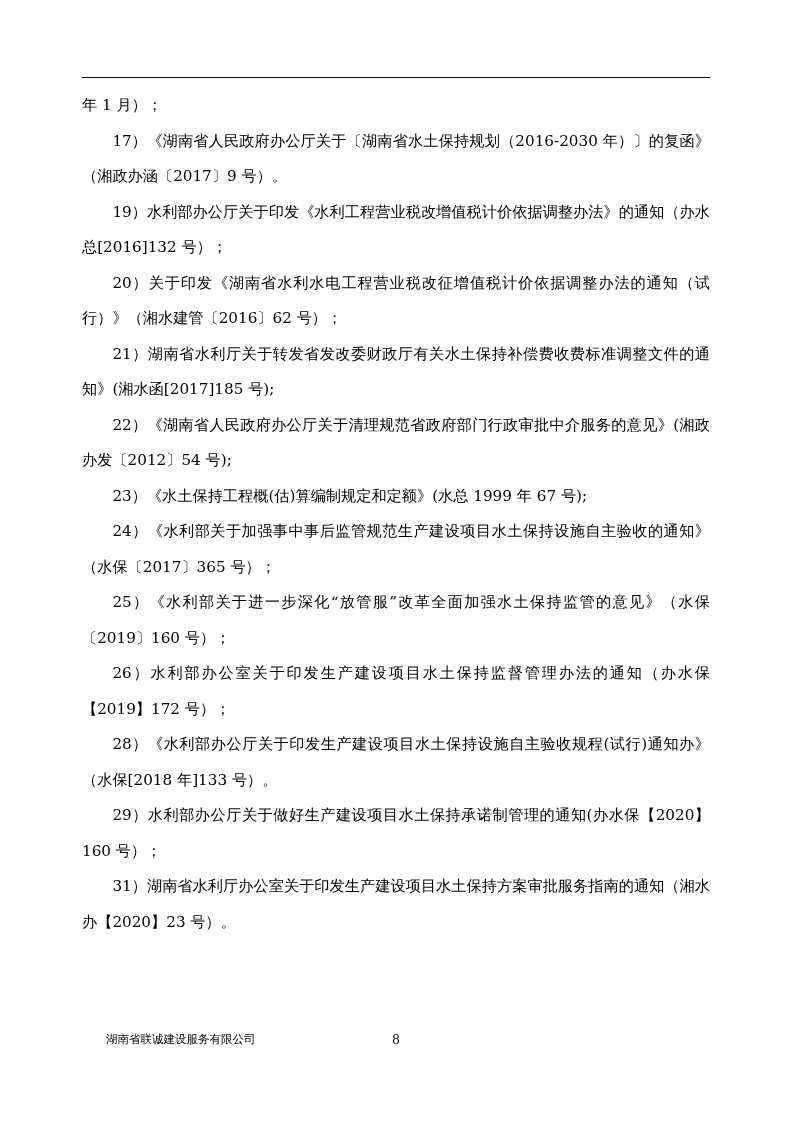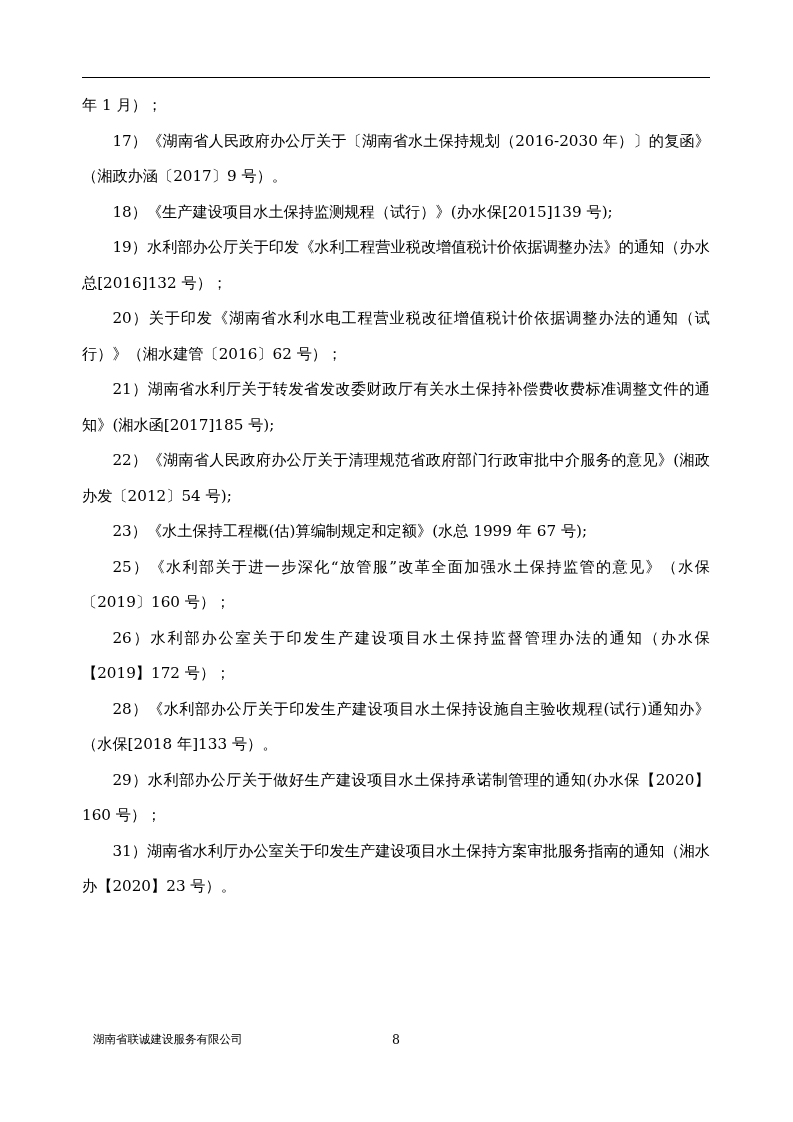--- a/index.html
+++ b/index.html
@@ -56,21 +56,21 @@
     position: absolute;
     left: 82px;
     top: 1032px;
     width: 628px;
     display: flex;
     align-items: baseline;
   }
   .footer-left {
     font-size: 11.5px;
     font-family: "DejaVu Serif", "Liberation Serif", serif;
-    margin-left: 11px;
+    margin-left: 24px;
     color: #000;
   }
   .footer-page {
     position: absolute;
     left: 0;
     top: 0;
     width: 628px;
     text-align: center;
     font-size: 12.5px;
     font-family: "DejaVu Serif", "Liberation Serif", serif;
@@ -79,26 +79,26 @@
 </head>
 <body>
 
 <div class="page">
 
   <div class="header-rule"></div>
 
   <div class="body-area">
     <p class="para noindent">年 1 月）；</p>
     <p class="para indent">17）《湖南省人民政府办公厅关于〔湖南省水土保持规划（2016-2030 年）〕的复函》（湘政办涵〔2017〕9 号）。</p>
-    <p class="para indent">18）《生产建设项目水土保持监测规程（试行）》(办水保[2015]139 号);</p>
     <p class="para indent">19）水利部办公厅关于印发《水利工程营业税改增值税计价依据调整办法》的通知（办水总[2016]132 号）；</p>
     <p class="para indent">20）关于印发《湖南省水利水电工程营业税改征增值税计价依据调整办法的通知（试行）》（湘水建管〔2016〕62 号）；</p>
     <p class="para indent">21）湖南省水利厅关于转发省发改委财政厅有关水土保持补偿费收费标准调整文件的通知》(湘水函[2017]185 号);</p>
     <p class="para indent">22）《湖南省人民政府办公厅关于清理规范省政府部门行政审批中介服务的意见》(湘政办发〔2012〕54 号);</p>
     <p class="para indent">23）《水土保持工程概(估)算编制规定和定额》(水总 1999 年 67 号);</p>
+    <p class="para indent">24）《水利部关于加强事中事后监管规范生产建设项目水土保持设施自主验收的通知》（水保〔2017〕365 号）；</p>
     <p class="para indent">25）《水利部关于进一步深化“放管服”改革全面加强水土保持监管的意见》（水保〔2019〕160 号）；</p>
     <p class="para indent">26）水利部办公室关于印发生产建设项目水土保持监督管理办法的通知（办水保【2019】172 号）；</p>
     <p class="para indent">28）《水利部办公厅关于印发生产建设项目水土保持设施自主验收规程(试行)通知办》（水保[2018 年]133 号）。</p>
     <p class="para indent">29）水利部办公厅关于做好生产建设项目水土保持承诺制管理的通知(办水保【2020】160 号）；</p>
     <p class="para indent">31）湖南省水利厅办公室关于印发生产建设项目水土保持方案审批服务指南的通知（湘水办【2020】23 号）。</p>
   </div>
 
   <div class="footer">
     <span class="footer-left">湖南省联诚建设服务有限公司</span>
     <span class="footer-page">8</span>

